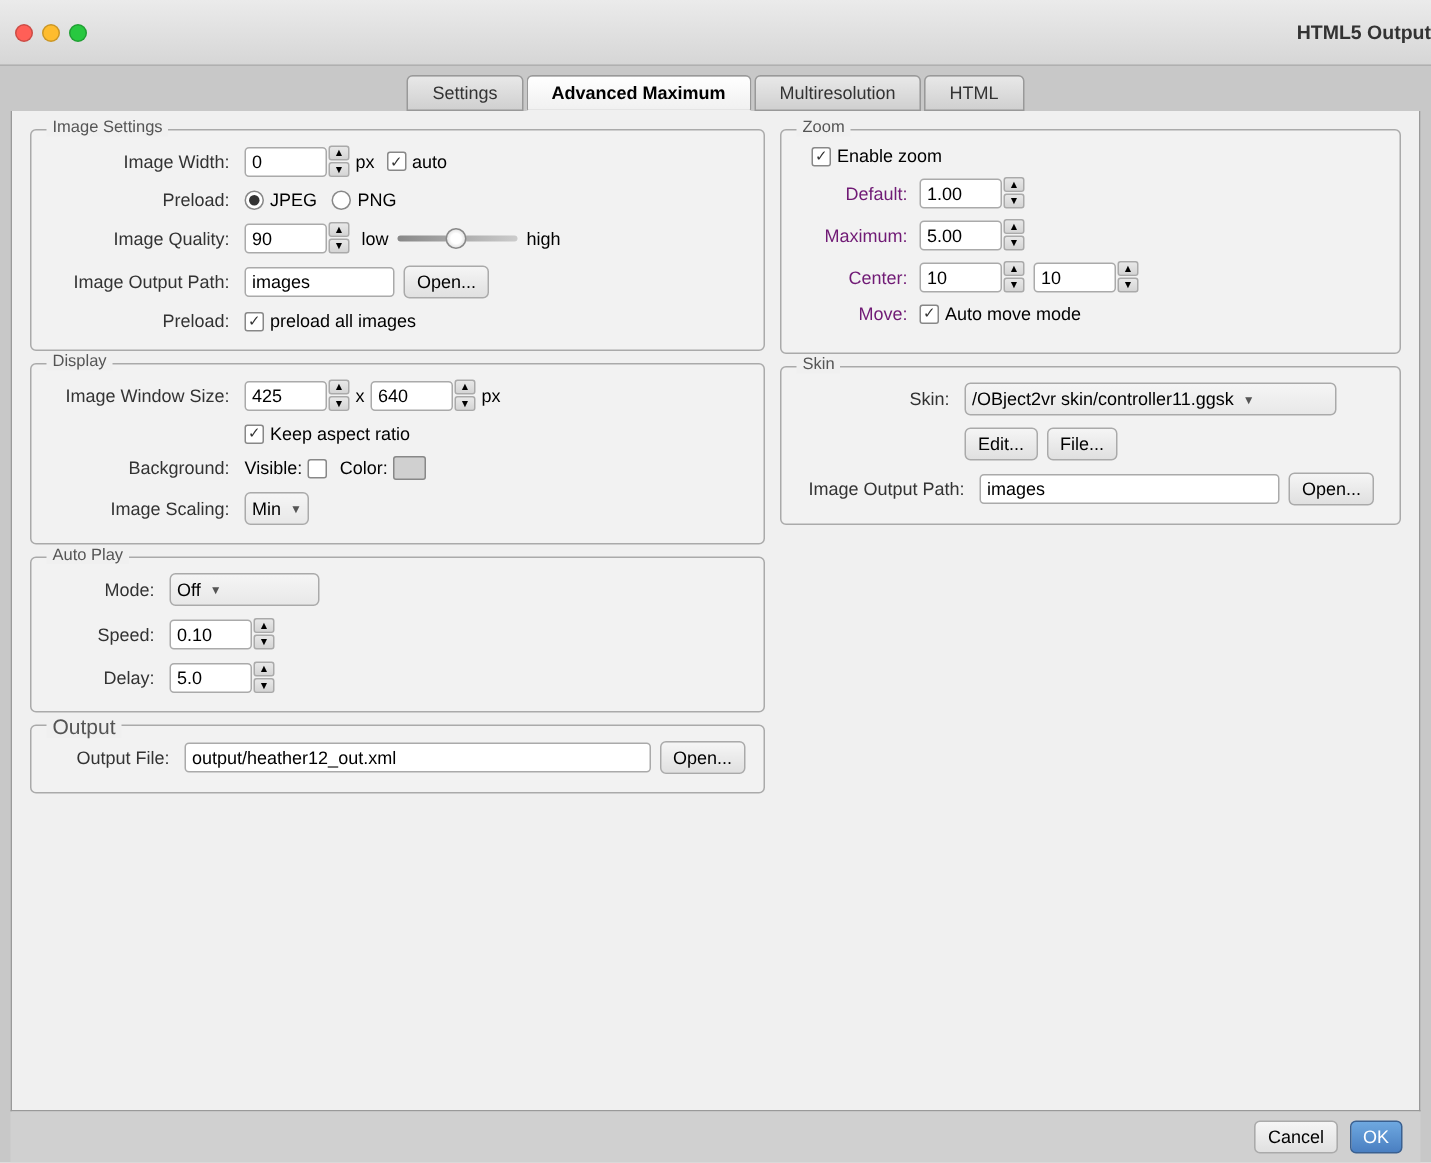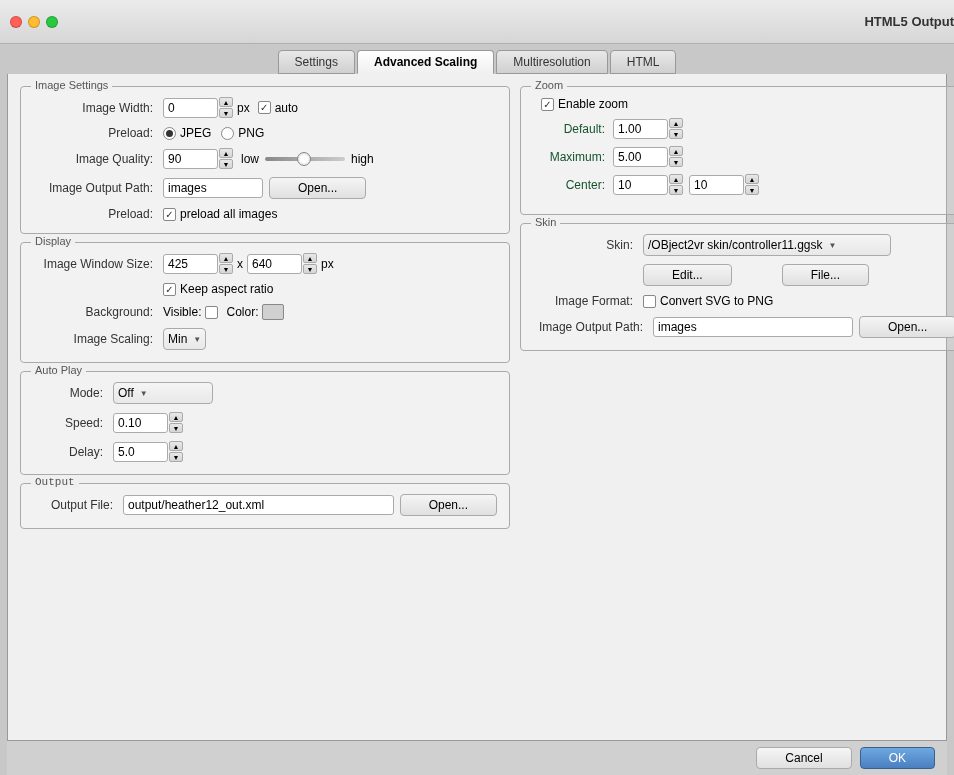--- a/index.html
+++ b/index.html
@@ -214,21 +214,21 @@
     .radio.checked::after {
       content: '';
       width: 7px;
       height: 7px;
       background: #333;
       border-radius: 50%;
     }
 
     
     .btn {
-      padding: 3px 28px;
+      padding: 3px 8px;
       background: linear-gradient(to bottom, #f5f5f5, #e0e0e0);
       border: 1px solid #aaa;
       border-radius: 4px;
       font-size: 12px;
       cursor: pointer;
       height: 22px;
       display: inline-flex;
       align-items: center;
     }
     .btn-primary {
@@ -302,21 +302,21 @@
     .zoom-row {
       display: flex;
       align-items: center;
       margin-bottom: 7px;
     }
     .zoom-label {
       width: 80px;
       text-align: right;
       padding-right: 8px;
       font-size: 12px;
-      color: #14532d;
+      color: #701a75;
     }
 
     
     .skin-select {
       width: 200px;
     }
 
     .px-label {
       margin-left: 4px;
       font-size: 12px;
@@ -331,40 +331,39 @@
       padding: 10px 12px 12px 12px;
       background: rgba(255,255,255,0.15);
       position: relative;
     }
     .output-label-text {
       position: absolute;
       top: -8px;
       left: 10px;
       background: #f0f0f0;
       padding: 0 4px;
-      font-size: 11px;
+      font-size: 14px;
       color: #555;
-      font-family: Liberation Mono, monospace;
     }
   </style>
 </head>
 <body>
 
 <div class="titlebar">
   <div class="titlebar-dots">
     <div class="dot dot-red"></div>
     <div class="dot dot-yellow"></div>
     <div class="dot dot-green"></div>
   </div>
   <span class="titlebar-title">HTML5 Output</span>
 </div>
 
 <div class="tabbar">
   <div class="tab">Settings</div>
-  <div class="tab active">Advanced Scaling</div>
+  <div class="tab active">Advanced Maximum</div>
   <div class="tab">Multiresolution</div>
   <div class="tab">HTML</div>
 </div>
 
 <div class="main-content">
 
   <div class="left-col">
 
     <div class="section-box">
       <span class="section-label">Image Settings</span>
@@ -547,45 +546,45 @@
           <div class="spinner-btn">▲</div>
           <div class="spinner-btn">▼</div>
         </div>
         <input type="text" class="text-input text-input-sm" style="margin-left: 6px;" value="10">
         <div class="spinner">
           <div class="spinner-btn">▲</div>
           <div class="spinner-btn">▼</div>
         </div>
       </div>
 
+      <div class="zoom-row">
+        <span class="zoom-label">Move:</span>
+        <label class="checkbox-wrap">
+          <div class="checkbox checked"></div>
+          <span>Auto move mode</span>
+        </label>
+      </div>
     </div>
 
     <div class="section-box">
       <span class="section-label">Skin</span>
 
       <div class="form-row">
         <span class="form-label" style="width:110px;">Skin:</span>
         <div class="select-wrap skin-select" style="width:248px;">
           <span class="select-text" style="overflow:hidden;white-space:nowrap;max-width:185px;display:block;">/OBject2vr skin/controller11.ggsk</span>
           <span class="select-arrow">▼</span>
         </div>
       </div>
 
-      <div class="form-row" style="padding-left:110px;gap:44px;">
+      <div class="form-row" style="padding-left:110px;">
         <button class="btn">Edit...</button>
         <button class="btn" style="margin-left:6px;">File...</button>
       </div>
 
-      <div class="form-row">
-        <span class="form-label" style="width:110px;">Image Format:</span>
-        <label class="checkbox-wrap">
-          <div class="checkbox"></div>
-          <span>Convert SVG to PNG</span>
-        </label>
-      </div>
 
       <div class="form-row">
         <span class="form-label" style="width:120px;">Image Output Path:</span>
         <input type="text" class="text-input text-input-lg" value="images" style="">
         <button class="btn" style="margin-left:6px;">Open...</button>
       </div>
     </div>
 
   </div>
 

